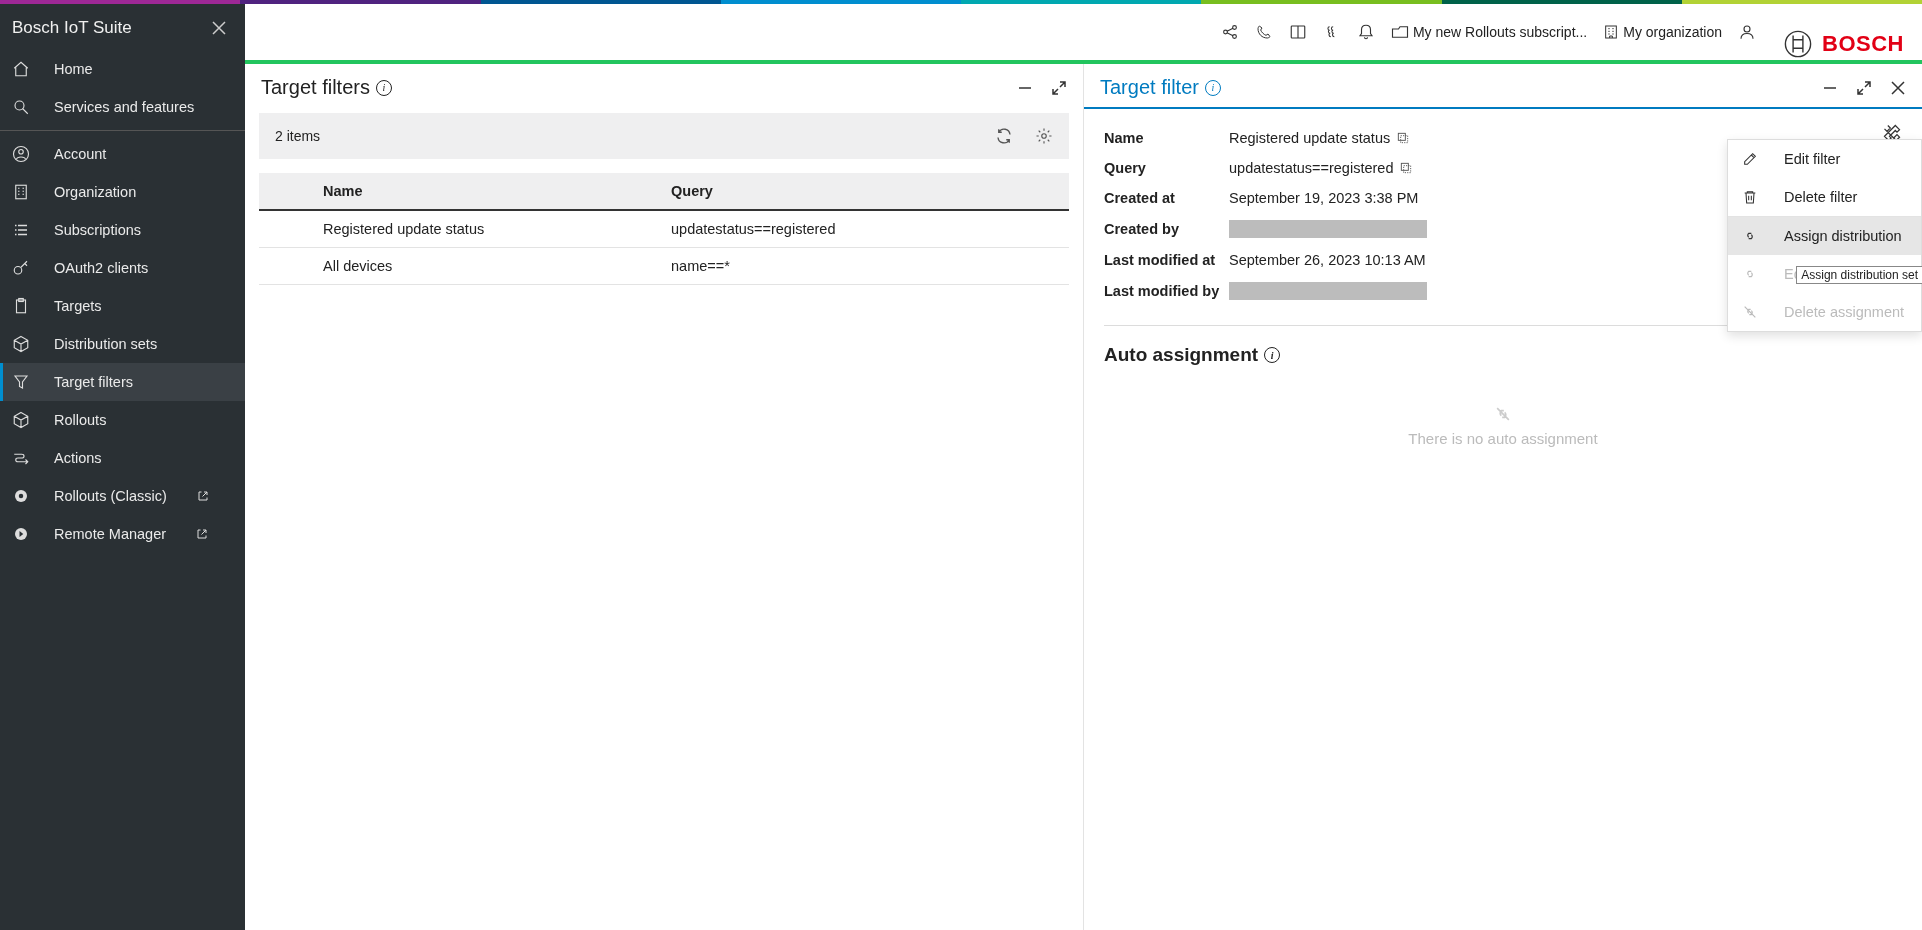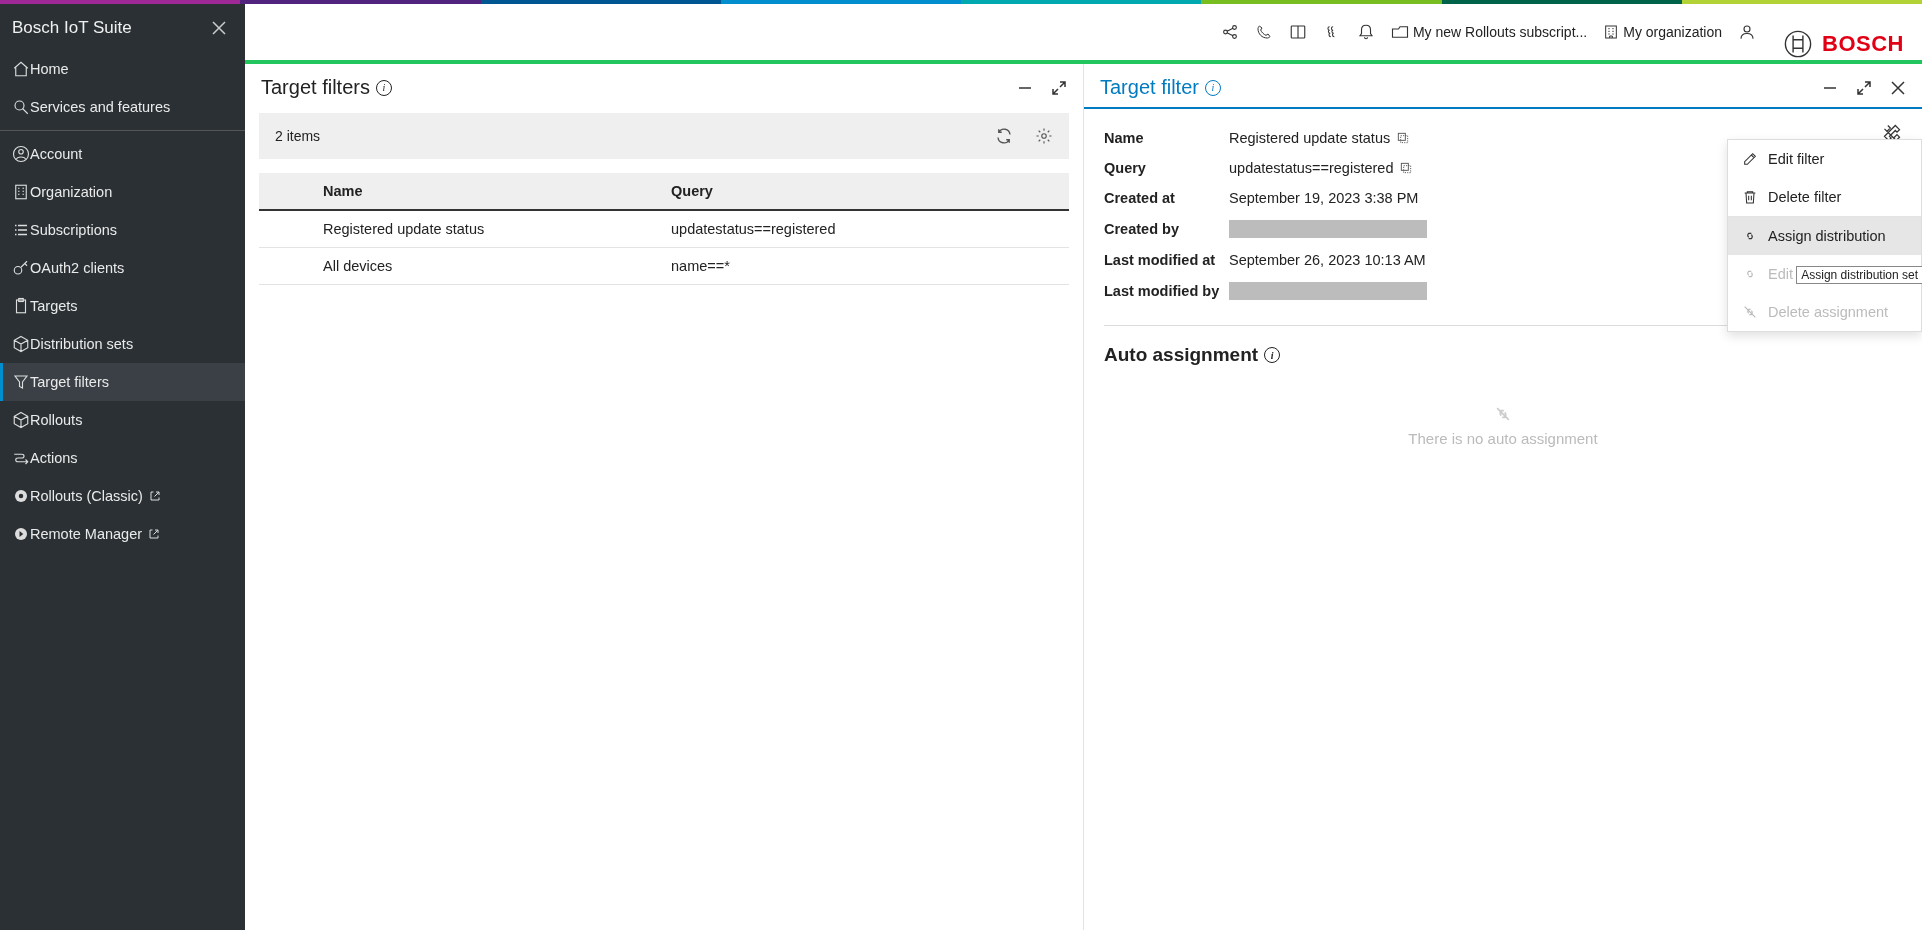--- a/index.html
+++ b/index.html
@@ -9,21 +9,21 @@
 .rainbow-bar > div { flex: 1; }
 
 .app { display: flex; height: calc(930px - 4px); width: 1922px; }
 
 
 .sidebar { width: 245px; background: #2a3034; color: #f0f0f0; display: flex; flex-direction: column; flex-shrink: 0; }
 .sidebar-header { display: flex; justify-content: space-between; align-items: center; padding: 14px 18px 12px 12px; }
 .sidebar-title { font-size: 17px; font-weight: 400; color: #f0f0f0; }
 .sidebar-close { cursor: pointer; stroke: #ccc; }
 
-.nav-item { display: flex; align-items: center; padding: 10px 12px; gap: 0; cursor: pointer; color: #eaeaea; font-size: 14.5px; }
+.nav-item { display: flex; align-items: center; padding: 10px 12px; gap: 24px; cursor: pointer; color: #eaeaea; font-size: 14.5px; }
 .nav-item.active { background: #3a4045; border-left: 3px solid #008ecf; padding-left: 9px; }
 .nav-sep { border-top: 1px solid #555; margin: 4px 0; }
 .nav-icon { width: 18px; height: 18px; flex-shrink: 0; display: inline-flex; align-items: center; justify-content: center; }
 .ext-icon { margin-left: 6px; }
 
 
 .main { flex: 1; display: flex; flex-direction: column; }
 .topbar { height: 60px; border-bottom: 4px solid #22c55e; display: flex; align-items: center; justify-content: flex-end; gap: 16px; padding: 0 18px; }
 .topbar-item { display: flex; align-items: center; gap: 4px; cursor: pointer; font-size: 14px; color: #222; }
 .topbar-icon { width: 18px; height: 18px; display: inline-flex; align-items: center; justify-content: center; }
@@ -64,21 +64,21 @@
 .tools-icon { position: absolute; right: 20px; top: 14px; cursor: pointer; }
 
 .detail-sep { border-top: 1px solid #dcdcdc; margin: 18px 0; }
 
 .auto-assign-title { font-size: 19px; font-weight: 700; display: flex; align-items: center; gap: 6px; }
 .auto-assign-empty { text-align: center; color: #bbb; margin-top: 38px; font-size: 15px; }
 .auto-assign-empty-icon { color: #ccc; margin-bottom: 6px; }
 
 
 .context-menu { position: absolute; top: 30px; right: 0; width: 195px; background: #fff; border: 1px solid #ddd; box-shadow: 0 4px 10px rgba(0,0,0,0.12); z-index: 50; }
-.cm-item { display: flex; align-items: center; gap: 10px; padding: 11px 14px; font-size: 14.5px; cursor: pointer; color: #222; }
+.cm-item { display: flex; align-items: center; gap: 26px; padding: 11px 14px; font-size: 14.5px; cursor: pointer; color: #222; }
 .cm-item:hover, .cm-item.hovered { background: #e6e6e6; }
 .cm-item.disabled { color: #bbb; cursor: default; }
 .cm-sep { border-top: 1px solid #e3e3e3; }
 .cm-icon { width: 16px; height: 16px; display: inline-flex; }
 
 .tooltip-box { position: absolute; top: 126px; right: -2px; background: #fff; border: 1px solid #888; padding: 1px 4px; font-size: 12px; z-index: 60; }
 
 .info-icon { width: 16px; height: 16px; border: 1.2px solid currentColor; border-radius: 50%; display: inline-flex; align-items: center; justify-content: center; font-size: 10px; font-family: serif; font-style: italic; }
 .copy-icon { width: 14px; height: 14px; }
 

